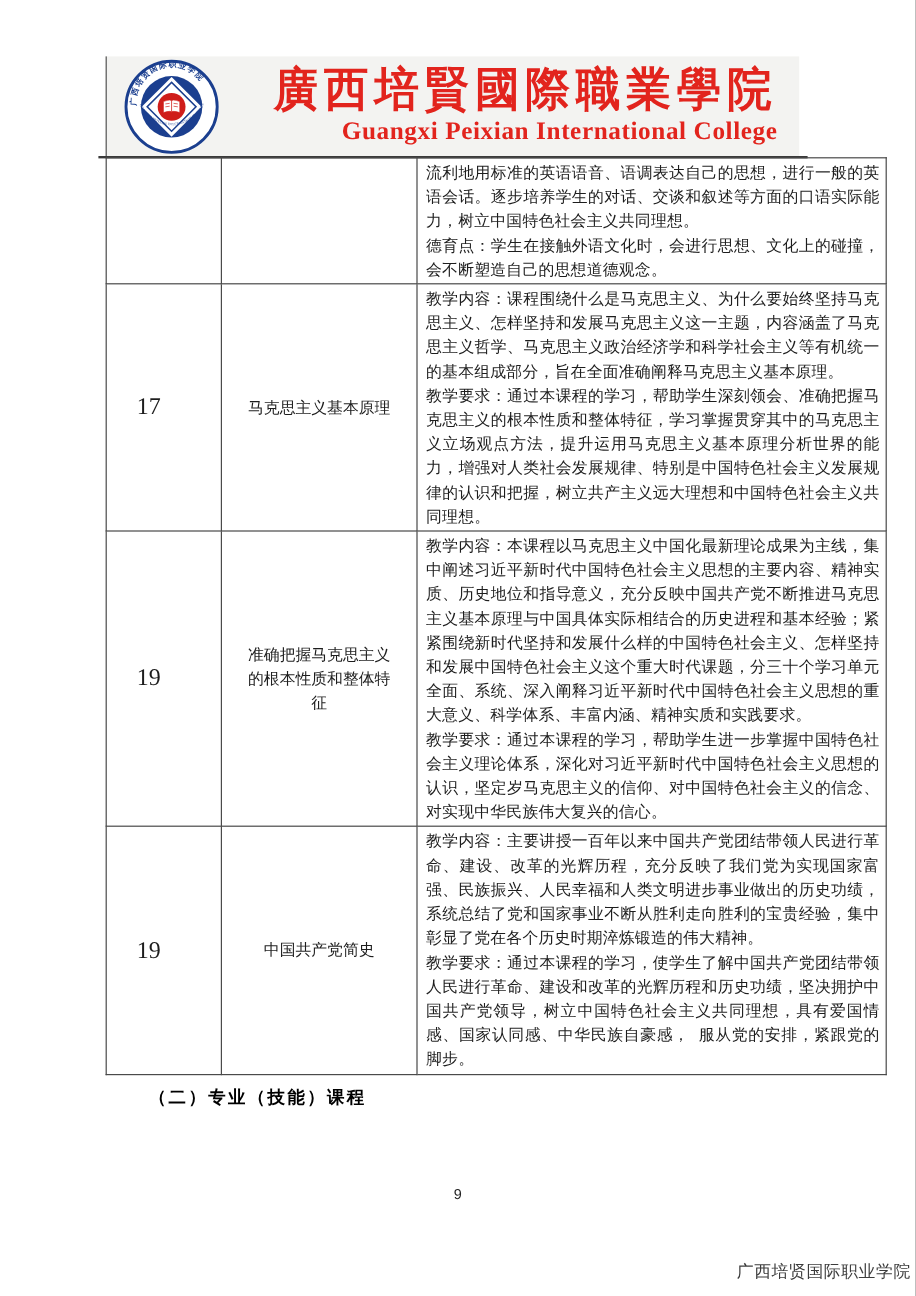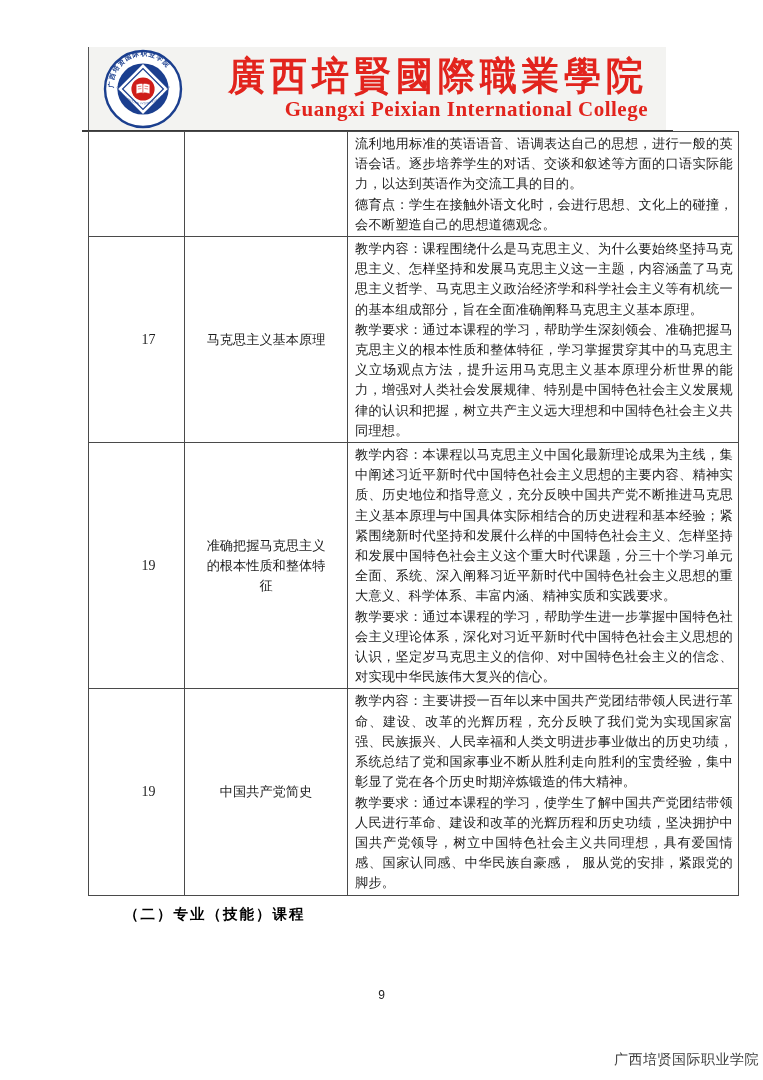--- a/index.html
+++ b/index.html
@@ -40,21 +40,21 @@
   }
   
   table.courses{
     position:absolute;left:88px;top:131px;width:577px;
     border-collapse:collapse;table-layout:fixed;
   }
   table.courses td{
     border:1px solid #4a4a4a;
     overflow:hidden;
   }
-  td.c-num{width:69px;text-align:center;vertical-align:middle;font-size:14px;padding-left:25px;}
+  td.c-num{width:69px;text-align:left;vertical-align:middle;font-size:20px;padding-left:25px;}
   td.c-name{width:130px;text-align:center;vertical-align:middle;font-size:13.2px;line-height:20px;padding:0 16px;}
   td.c-desc{width:378px;vertical-align:top;padding:2px 5px 1px 7px;}
   td.c-desc p{
     margin:0;font-size:13.2px;line-height:20.2px;
     text-align:justify;white-space:pre-wrap;
     letter-spacing:0.2px;
   }
   tr.row-a{height:100px;}
   tr.row-17{height:202px;}
   tr.row-18{height:243px;}
@@ -112,21 +112,21 @@
     </div>
   </div>
   <div class="banner-rule"></div>
 
   <table class="courses">
     <tbody>
       <tr class="row-a">
         <td class="c-num"></td>
         <td class="c-name"></td>
         <td class="c-desc">
-          <p>流利地用标准的英语语音、语调表达自己的思想，进行一般的英语会话。逐步培养学生的对话、交谈和叙述等方面的口语实际能力，以达到英语作为交流工具的目的。</p>
+          <p>流利地用标准的英语语音、语调表达自己的思想，进行一般的英语会话。逐步培养学生的对话、交谈和叙述等方面的口语实际能力，树立中国特色社会主义共同理想。</p>
           <p>德育点：学生在接触外语文化时，会进行思想、文化上的碰撞，会不断塑造自己的思想道德观念。</p>
         </td>
       </tr>
       <tr class="row-17">
         <td class="c-num">17</td>
         <td class="c-name">马克思主义基本原理</td>
         <td class="c-desc">
           <p>教学内容：课程围绕什么是马克思主义、为什么要始终坚持马克思主义、怎样坚持和发展马克思主义这一主题，内容涵盖了马克思主义哲学、马克思主义政治经济学和科学社会主义等有机统一的基本组成部分，旨在全面准确阐释马克思主义基本原理。</p>
           <p>教学要求：通过本课程的学习，帮助学生深刻领会、准确把握马克思主义的根本性质和整体特征，学习掌握贯穿其中的马克思主义立场观点方法，提升运用马克思主义基本原理分析世界的能力，增强对人类社会发展规律、特别是中国特色社会主义发展规律的认识和把握，树立共产主义远大理想和中国特色社会主义共同理想。</p>
         </td>

